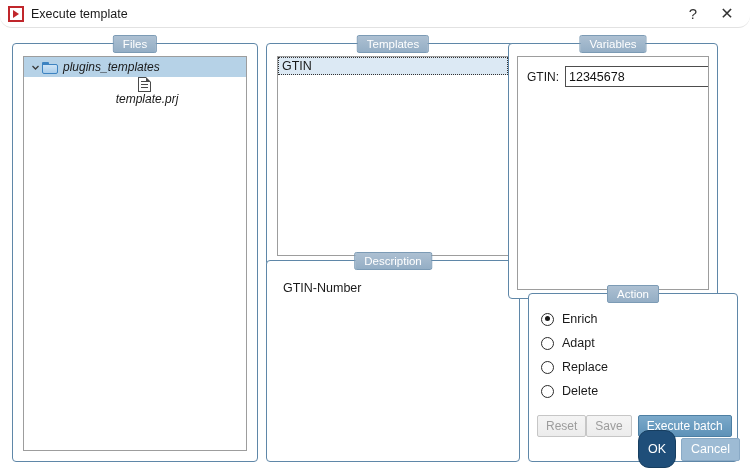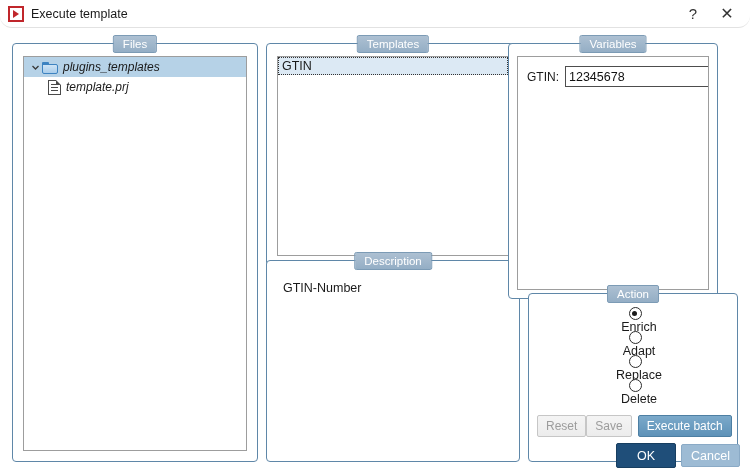--- a/index.html
+++ b/index.html
@@ -185,21 +185,21 @@
     box-shadow: 0 3px 0 #4a4a4a, 0 6px 0 #4a4a4a;
   }
   .file-icon::after {
     content: "";
     position: absolute;
     right: -1px; top: -1px;
     width: 0; height: 0;
     border-top: 5px solid #ffffff;
     border-left: 5px solid #4a4a4a;
   }
-  .tree-child { padding-left: 24px; }
+  .tree-child { padding-left: 24px; flex-direction: column; }
 
   
   #templates-list {
     left: 10px; top: 12px; right: 10px; bottom: 10px;
   }
   .list-item {
     height: 18px;
     line-height: 18px;
     padding-left: 4px;
     font-size: 12.5px;
@@ -257,21 +257,20 @@
 
   
   .radio-list {
     padding: 13px 0 0 12px;
   }
   .radio-row {
     display: flex;
     align-items: center;
     height: 24px;
     font-size: 12.5px;
-    flex-direction: column;
   }
   .radio-mark {
     width: 13px;
     height: 13px;
     flex: none;
     border: 1.4px solid #2b2b2b;
     border-radius: 50%;
     background: #ffffff;
     margin-right: 8px;
     box-sizing: border-box;
@@ -328,23 +327,23 @@
     bottom: 6px;
     display: flex;
     align-items: center;
   }
   .btn-ok {
     font-family: "Liberation Sans", sans-serif;
     font-size: 12.5px;
     color: #ffffff;
     background: #1f4e79;
     border: 1px solid #173e60;
-    height: 25px;
-    padding: 0 20px;
-    border-radius: 2px;
+    height: 38px;
+    padding: 0 9px;
+    border-radius: 11px;
     cursor: default;
   }
   .btn-cancel {
     font-family: "Liberation Sans", sans-serif;
     font-size: 12.5px;
     color: #ffffff;
     background: #9dbbd4;
     border: 1px solid #8aaac6;
     height: 23px;
     padding: 0 9px;

